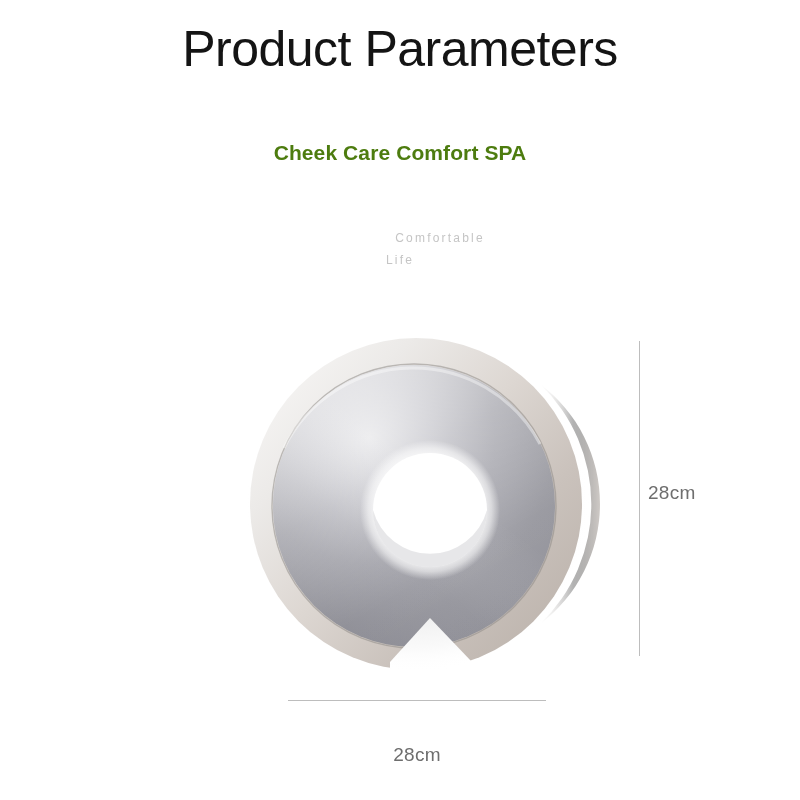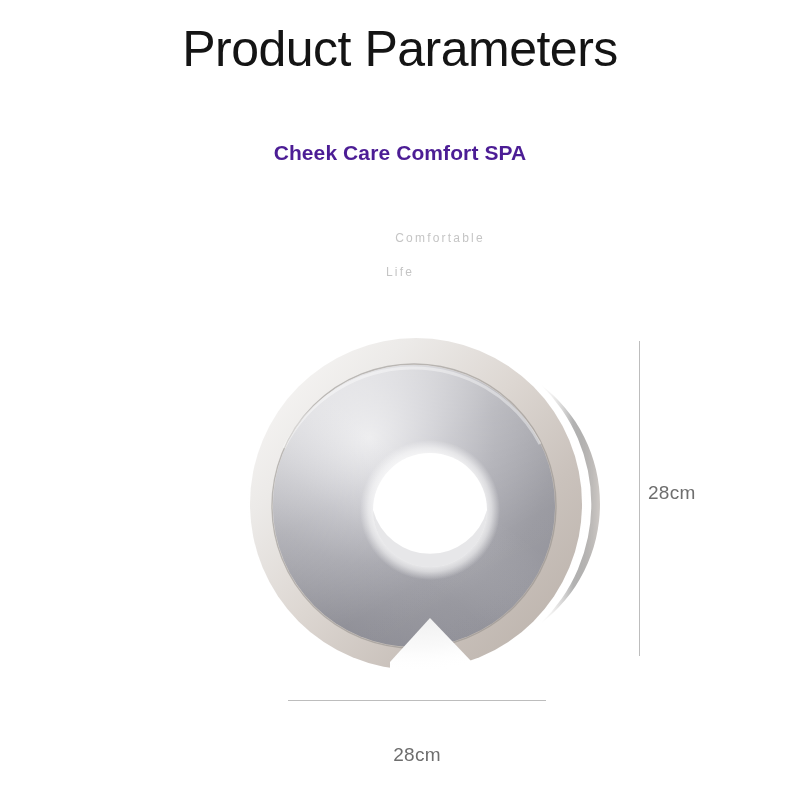--- a/index.html
+++ b/index.html
@@ -40,39 +40,39 @@
   .page-subtitle {
     position: absolute;
     left: 0;
     top: 138px;
     width: 800px;
     text-align: center;
     font-size: 21px;
     line-height: 30px;
     font-weight: 700;
     letter-spacing: 0.1px;
-    color: #4c1d95;
+    color: #4d7c0f;
     white-space: nowrap;
   }
 
   
   .tagline {
     position: absolute;
     left: 0;
     width: 800px;
     text-align: center;
     font-size: 12px;
     line-height: 20px;
     font-weight: 400;
     letter-spacing: 2.2px;
     color: #c5c5c5;
     white-space: nowrap;
   }
   .tagline-1 { top: 228px; margin-left: 40px; }
-  .tagline-2 { top: 262px; }
+  .tagline-2 { top: 250px; }
 
   
   .product-stage {
     position: absolute;
     left: 240px;
     top: 322px;
     width: 372px;
     height: 362px;
   }
   .product-stage svg {

